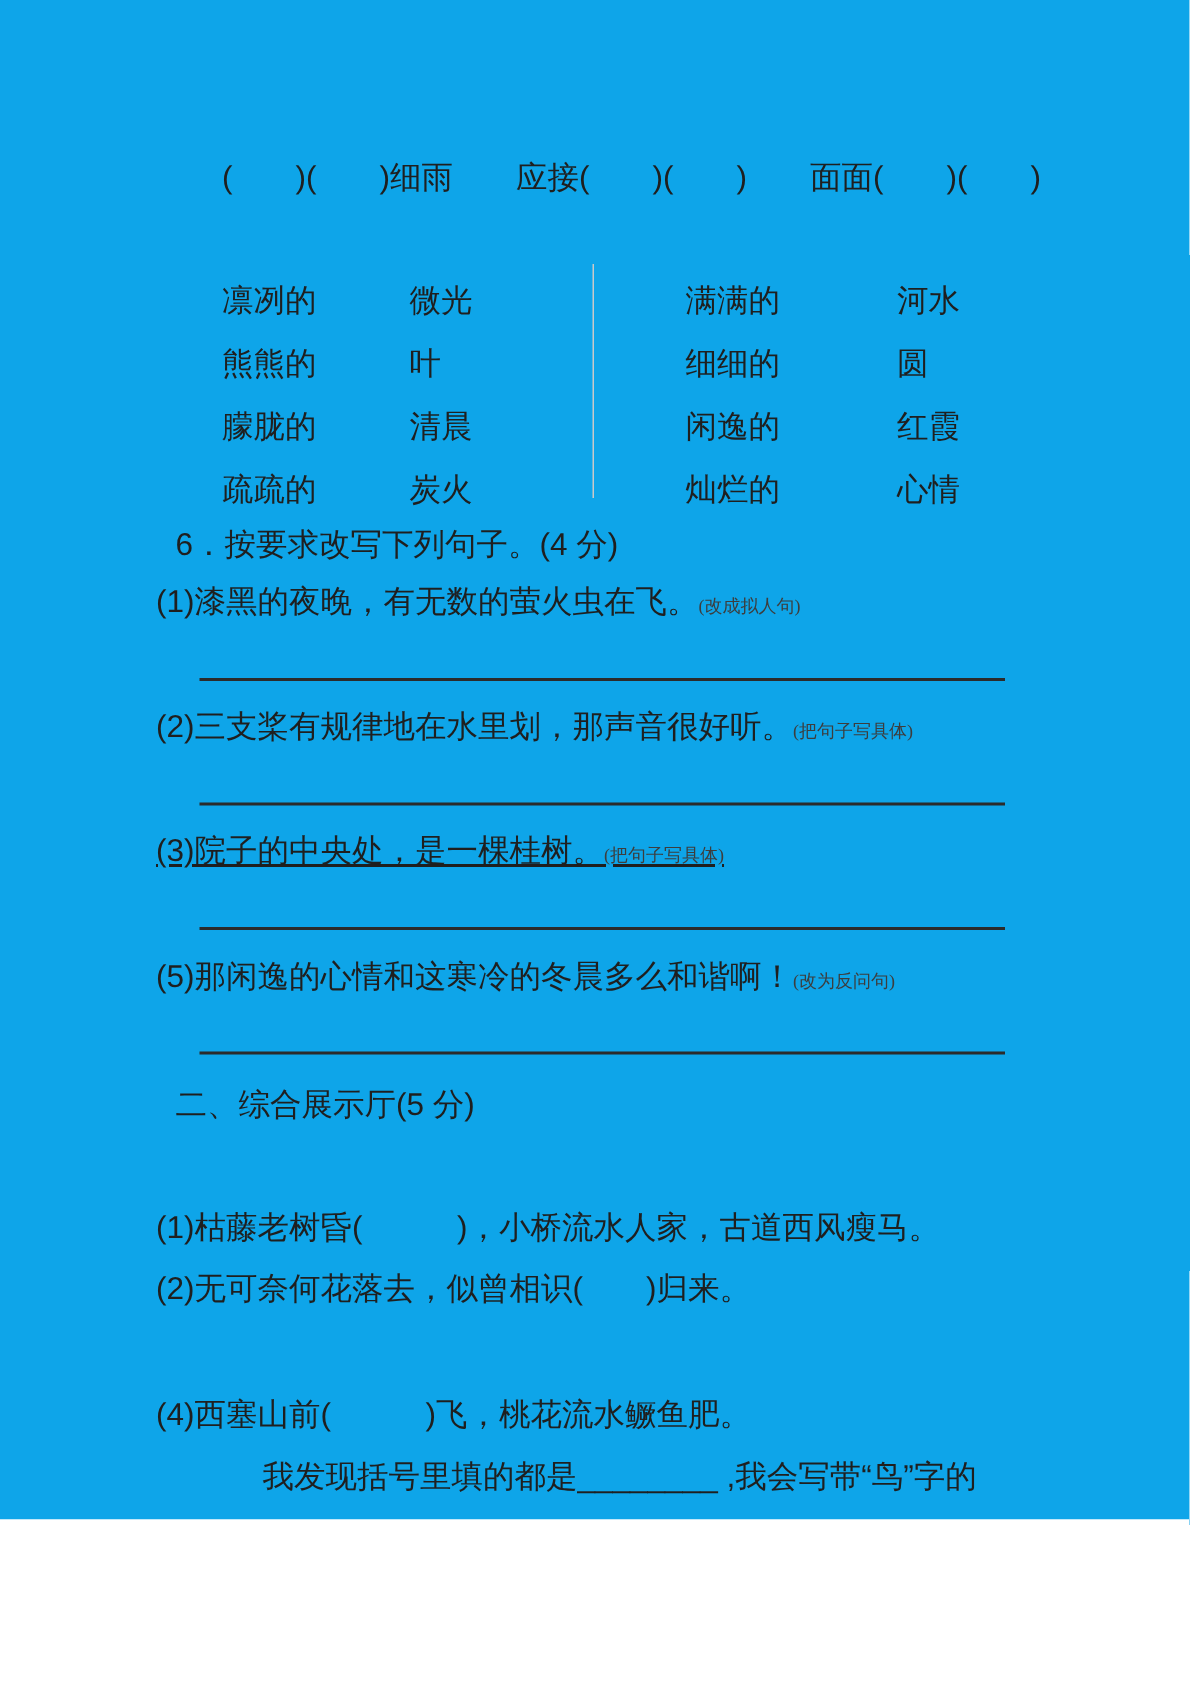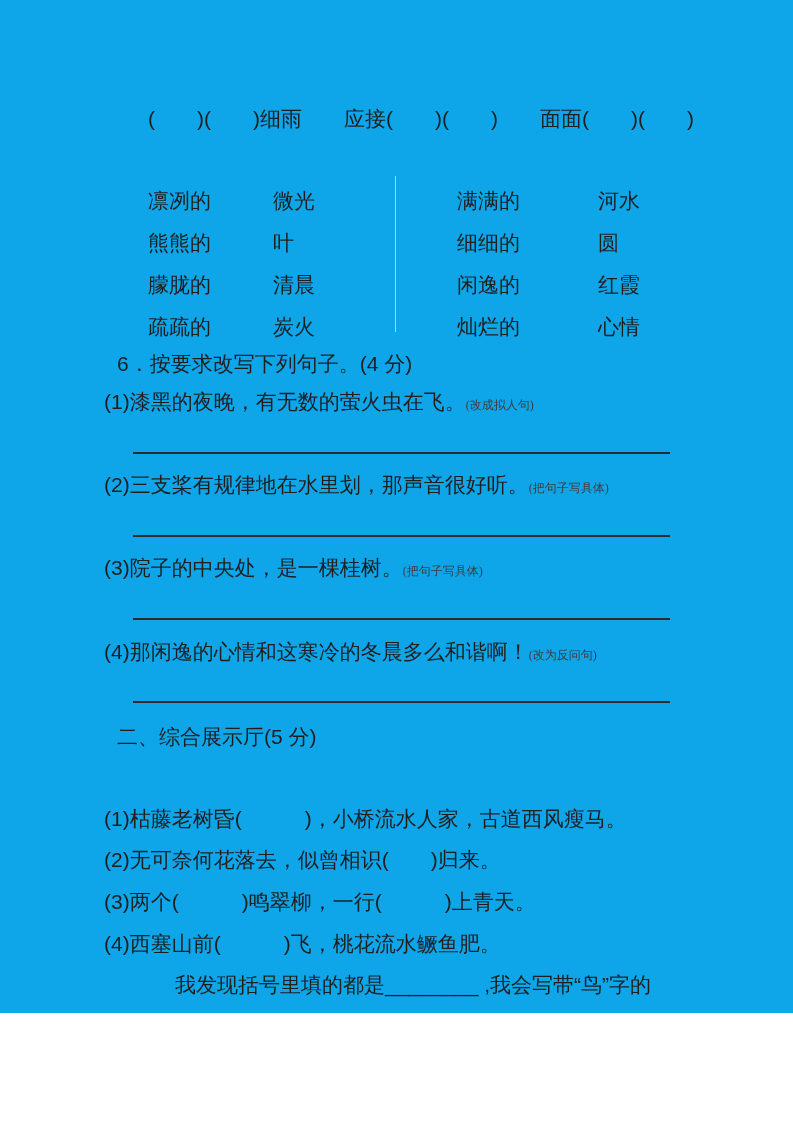--- a/index.html
+++ b/index.html
@@ -89,33 +89,32 @@
   <div class="line" style="left:104px; top:390px;">
     <span>(1)漆黑的夜晚，有无数的萤火虫在飞。</span><span class="hint">(改成拟人句)</span>
   </div>
   <div class="write-line" style="left:133px; top:452px; width:537px;"></div>
 
   <div class="line" style="left:104px; top:473px;">
     <span>(2)三支桨有规律地在水里划，那声音很好听。</span><span class="hint">(把句子写具体)</span>
   </div>
   <div class="write-line" style="left:133px; top:535px; width:537px;"></div>
 
-  <div class="line" style="left:104px; top:556px;">
+  <div class="line" style="left:104px; top:556px;text-decoration:underline;">
     <span>(3)院子的中央处，是一棵桂树。</span><span class="hint">(把句子写具体)</span>
   </div>
   <div class="write-line" style="left:133px; top:618px; width:537px;"></div>
 
   <div class="line" style="left:104px; top:640px;">
-    <span>(4)那闲逸的心情和这寒冷的冬晨多么和谐啊！</span><span class="hint">(改为反问句)</span>
+    <span>(5)那闲逸的心情和这寒冷的冬晨多么和谐啊！</span><span class="hint">(改为反问句)</span>
   </div>
   <div class="write-line" style="left:133px; top:701px; width:537px;"></div>
 
   <div class="line" style="left:117px; top:725px;">二、综合展示厅(5 分)</div>
 
 
   <div class="line" style="left:104px; top:807px;">(1)枯藤老树昏(　　　)，小桥流水人家，古道西风瘦马。</div>
   <div class="line" style="left:104px; top:848px;text-align:right;">(2)无可奈何花落去，似曾相识(　　)归来。</div>
-  <div class="line" style="left:104px; top:890px;">(3)两个(　　　)鸣翠柳，一行(　　　)上青天。</div>
   <div class="line" style="left:104px; top:932px;">(4)西塞山前(　　　)飞，桃花流水鳜鱼肥。</div>
 
   <div class="line" style="left:175px; top:973px;text-align:right;">我发现括号里填的都是________ ,我会写带“鸟”字的</div>
 
 </div>
 
 </body></html>

